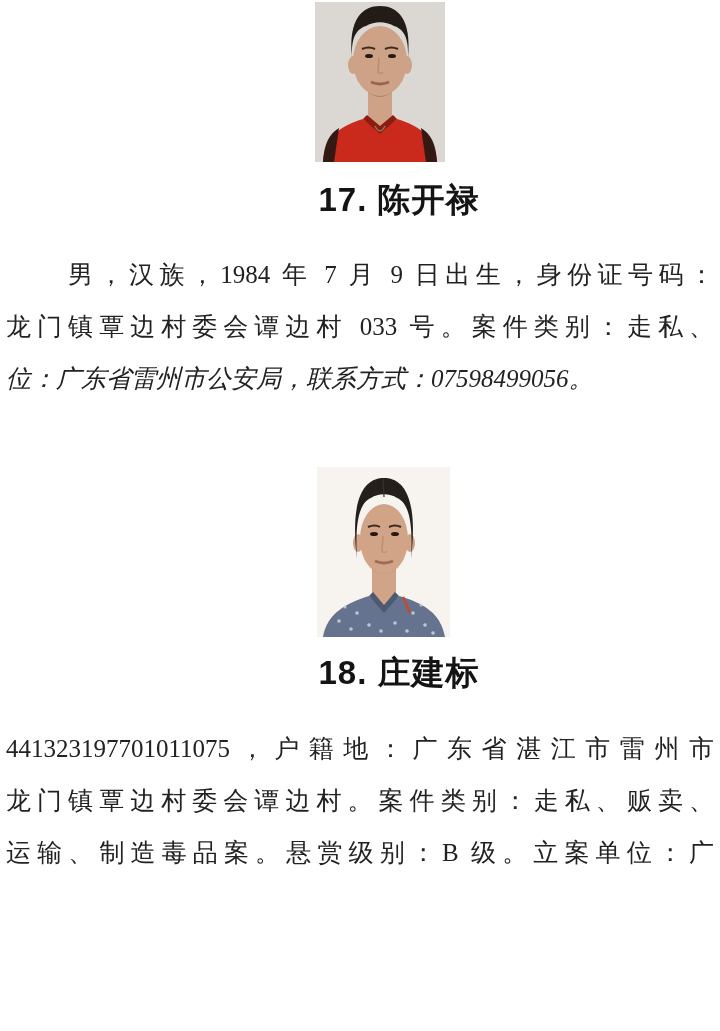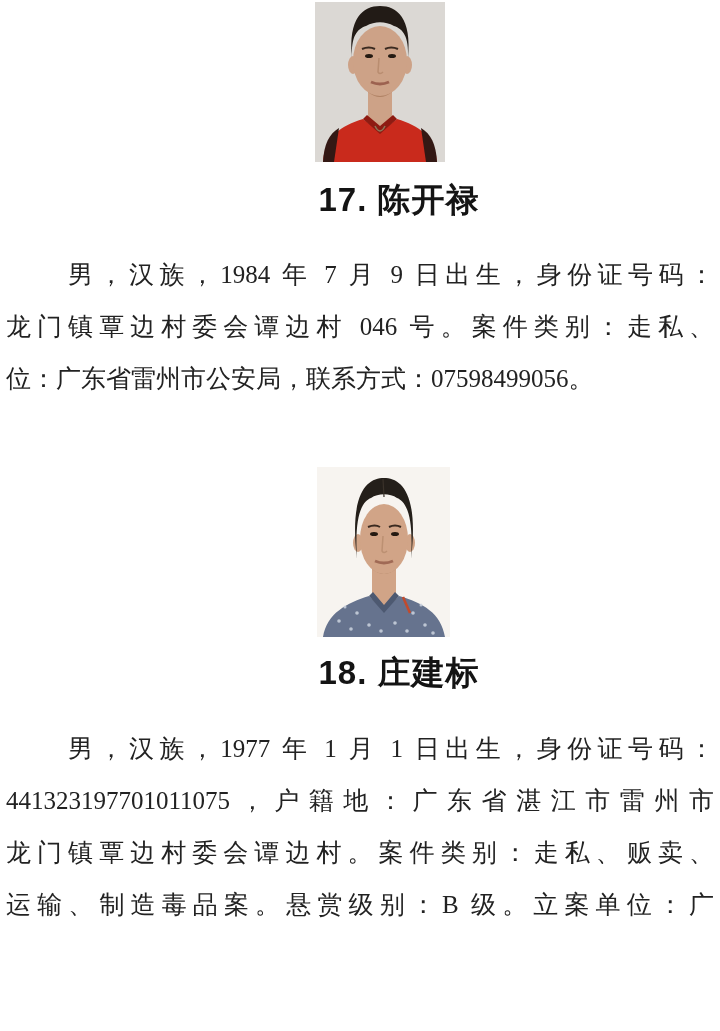--- a/index.html
+++ b/index.html
@@ -36,21 +36,21 @@
   }
   #para-1 { margin-top: 4px; }
   #para-2 { margin-top: 0; }
   .line {
     text-align: justify;
     text-align-last: justify;
     white-space: nowrap;
     overflow: visible;
   }
   .line.first { text-indent: 62px; }
-  .line.last { text-align-last: left; }
+  .line.last { text-align-last: left; font-style: italic; }
 </style>
 </head>
 <body>
 
 <section>
 
   <div id="photo-1" class="photo-wrap">
     <svg viewBox="0 0 130 160">
       <rect x="0" y="0" width="130" height="160" fill="#dbd8d4"></rect>
 
@@ -82,21 +82,21 @@
       <path d="M64,56 L63,70 Q65,73 68,70" stroke="#b98d70" stroke-width="1.5" fill="none"></path>
 
       <path d="M56,80 Q65,84 74,80" stroke="#9c6250" stroke-width="3" fill="none"></path>
     </svg>
   </div>
 
   <h2 id="heading-1" class="entry-heading">17. 陈开禄</h2>
 
   <div id="para-1" class="entry-paragraph">
     <div class="line first">男，汉族，1984 年 7 月 9 日出生，身份证号码：</div>
-    <div class="line">龙门镇覃边村委会谭边村 046 号。案件类别：走私、</div>
+    <div class="line">龙门镇覃边村委会谭边村 033 号。案件类别：走私、</div>
     <div class="line last">位：广东省雷州市公安局，联系方式：07598499056。</div>
   </div>
 
 </section>
 
 <section>
 
   <div id="photo-2" class="photo-wrap">
     <svg viewBox="0 0 133 170">
       <rect x="0" y="0" width="133" height="170" fill="#f7f4f0"></rect>
@@ -141,20 +141,19 @@
 
       <path d="M66,69 L65,84 Q67,87 70,84" stroke="#bc9072" stroke-width="1.5" fill="none"></path>
 
       <path d="M58,94 Q67,98 76,94" stroke="#a06a55" stroke-width="3" fill="none"></path>
     </svg>
   </div>
 
   <h2 id="heading-2" class="entry-heading">18. 庄建标</h2>
 
   <div id="para-2" class="entry-paragraph">
-    <div class="line first">男，汉族，1977 年 1 月 1 日出生，身份证号码：</div>
     <div class="line">441323197701011075，户籍地：广东省湛江市雷州市</div>
     <div class="line">龙门镇覃边村委会谭边村。案件类别：走私、贩卖、</div>
     <div class="line">运输、制造毒品案。悬赏级别：B 级。立案单位：广</div>
 
   </div>
 
 </section>
 
 </body></html>

